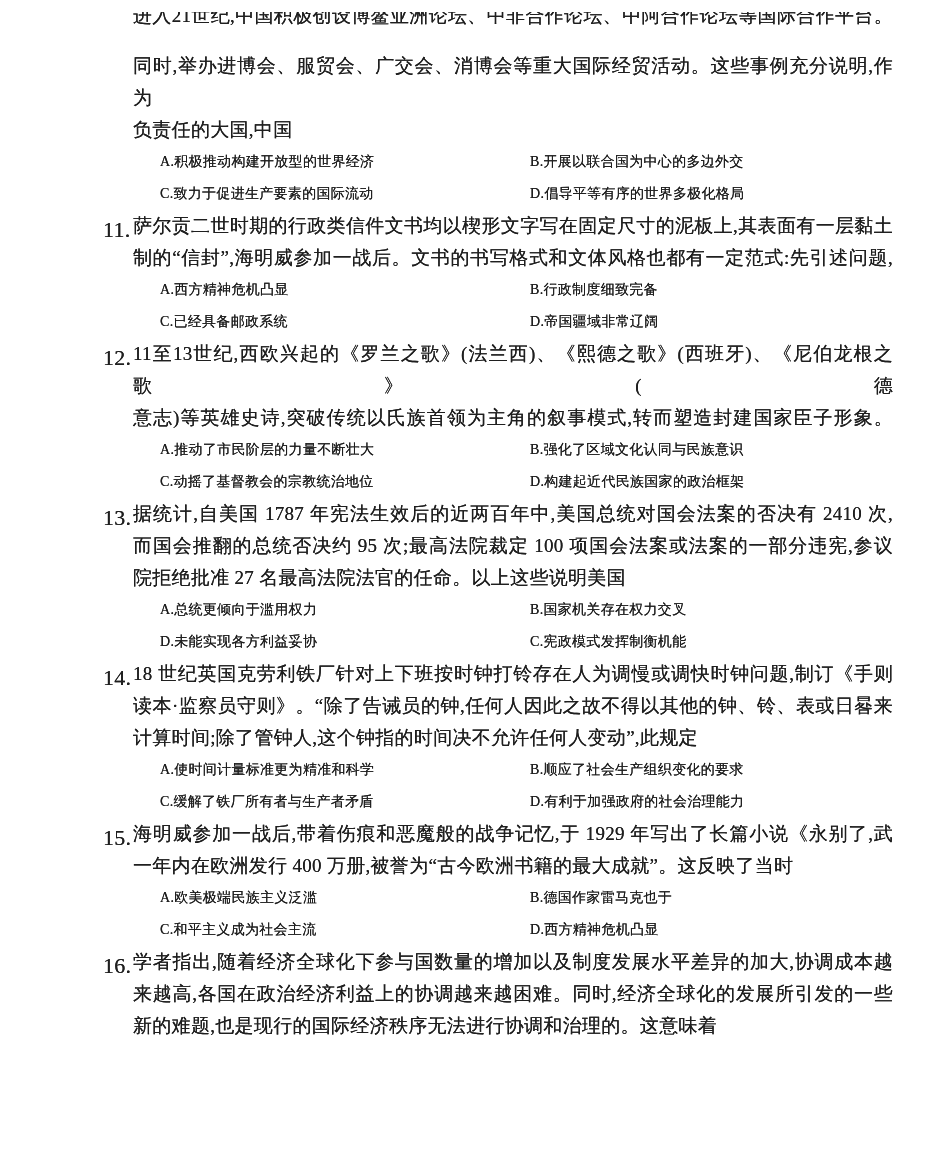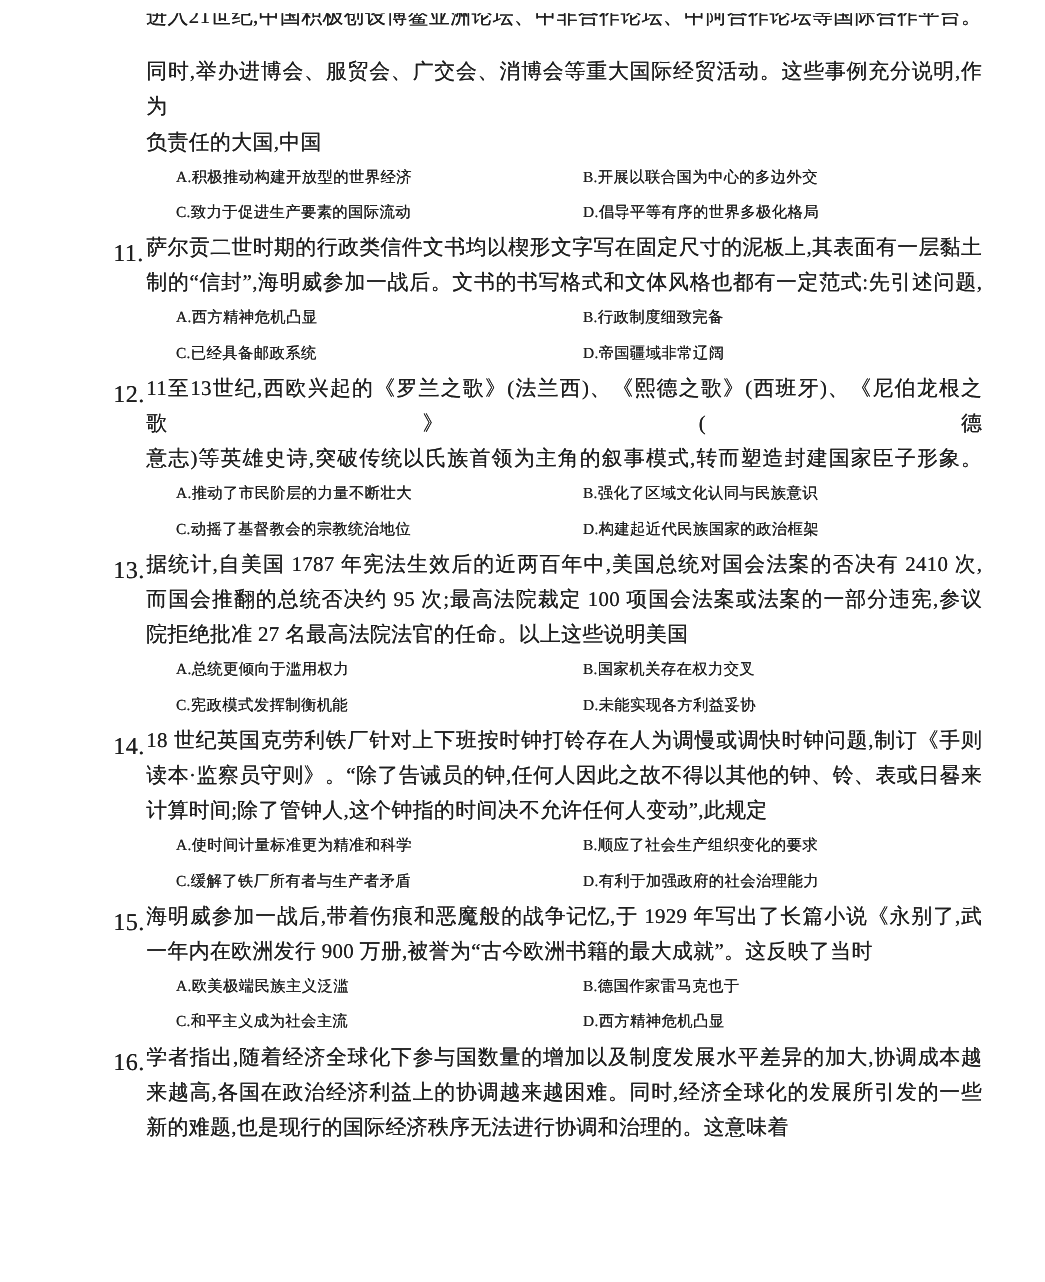--- a/index.html
+++ b/index.html
@@ -132,22 +132,22 @@
         <div class="stem-line fill"><span class="qnum">13.</span>据统计,自美国 1787 年宪法生效后的近两百年中,美国总统对国会法案的否决有 2410 次,</div>
         <div class="stem-line fill">而国会推翻的总统否决约 95 次;最高法院裁定 100 项国会法案或法案的一部分违宪,参议</div>
         <div class="stem-line">院拒绝批准 27 名最高法院法官的任命。以上这些说明美国</div>
       </div>
     <div class="options">
         <div class="opt-row">
           <span class="opt"><span class="opt-label">A.</span><span class="opt-text">总统更倾向于滥用权力</span></span>
           <span class="opt"><span class="opt-label">B.</span><span class="opt-text">国家机关存在权力交叉</span></span>
         </div>
         <div class="opt-row">
+          <span class="opt"><span class="opt-label">D.</span><span class="opt-text">未能实现各方利益妥协</span></span>
           <span class="opt"><span class="opt-label">C.</span><span class="opt-text">宪政模式发挥制衡机能</span></span>
-          <span class="opt"><span class="opt-label">D.</span><span class="opt-text">未能实现各方利益妥协</span></span>
         </div>
       </div>
   </section>
 
   <section class="question">
     <div class="stem">
         <div class="stem-line fill"><span class="qnum">14.</span>18 世纪英国克劳利铁厂针对上下班按时钟打铃存在人为调慢或调快时钟问题,制订《手则</div>
         <div class="stem-line fill">读本·监察员守则》。“除了告诫员的钟,任何人因此之故不得以其他的钟、铃、表或日晷来</div>
         <div class="stem-line">计算时间;除了管钟人,这个钟指的时间决不允许任何人变动”,此规定</div>
       </div>
@@ -159,21 +159,21 @@
         <div class="opt-row">
           <span class="opt"><span class="opt-label">C.</span><span class="opt-text">缓解了铁厂所有者与生产者矛盾</span></span>
           <span class="opt"><span class="opt-label">D.</span><span class="opt-text">有利于加强政府的社会治理能力</span></span>
         </div>
       </div>
   </section>
 
   <section class="question">
     <div class="stem">
         <div class="stem-line fill"><span class="qnum">15.</span>海明威参加一战后,带着伤痕和恶魔般的战争记忆,于 1929 年写出了长篇小说《永别了,武</div>
-        <div class="stem-line">一年内在欧洲发行 900 万册,被誉为“古今欧洲书籍的最大成就”。这反映了当时</div>
+        <div class="stem-line">一年内在欧洲发行 400 万册,被誉为“古今欧洲书籍的最大成就”。这反映了当时</div>
       </div>
     <div class="options">
         <div class="opt-row">
           <span class="opt"><span class="opt-label">A.</span><span class="opt-text">欧美极端民族主义泛滥</span></span>
           <span class="opt"><span class="opt-label">B.</span><span class="opt-text">德国作家雷马克也于</span></span>
         </div>
         <div class="opt-row">
           <span class="opt"><span class="opt-label">C.</span><span class="opt-text">和平主义成为社会主流</span></span>
           <span class="opt"><span class="opt-label">D.</span><span class="opt-text">西方精神危机凸显</span></span>
         </div>

